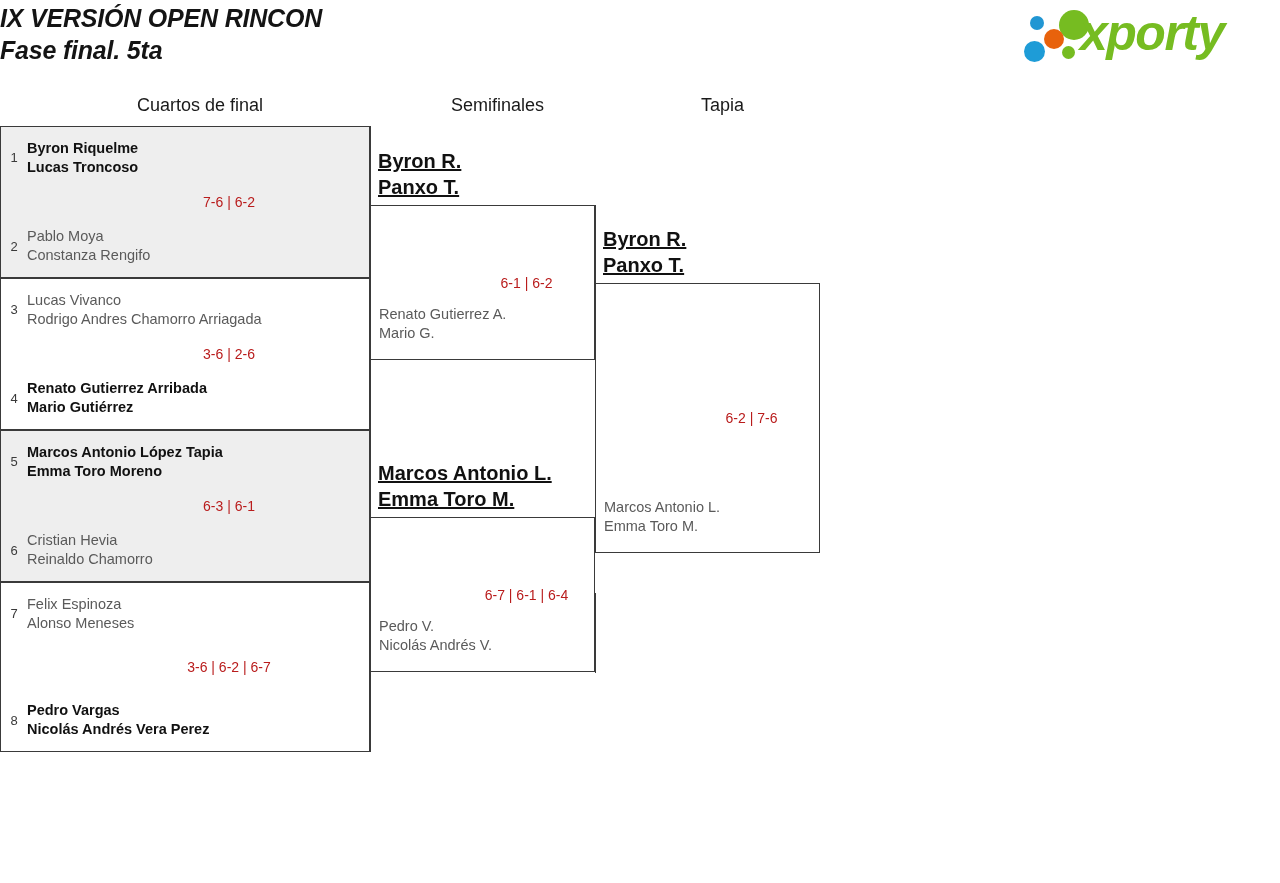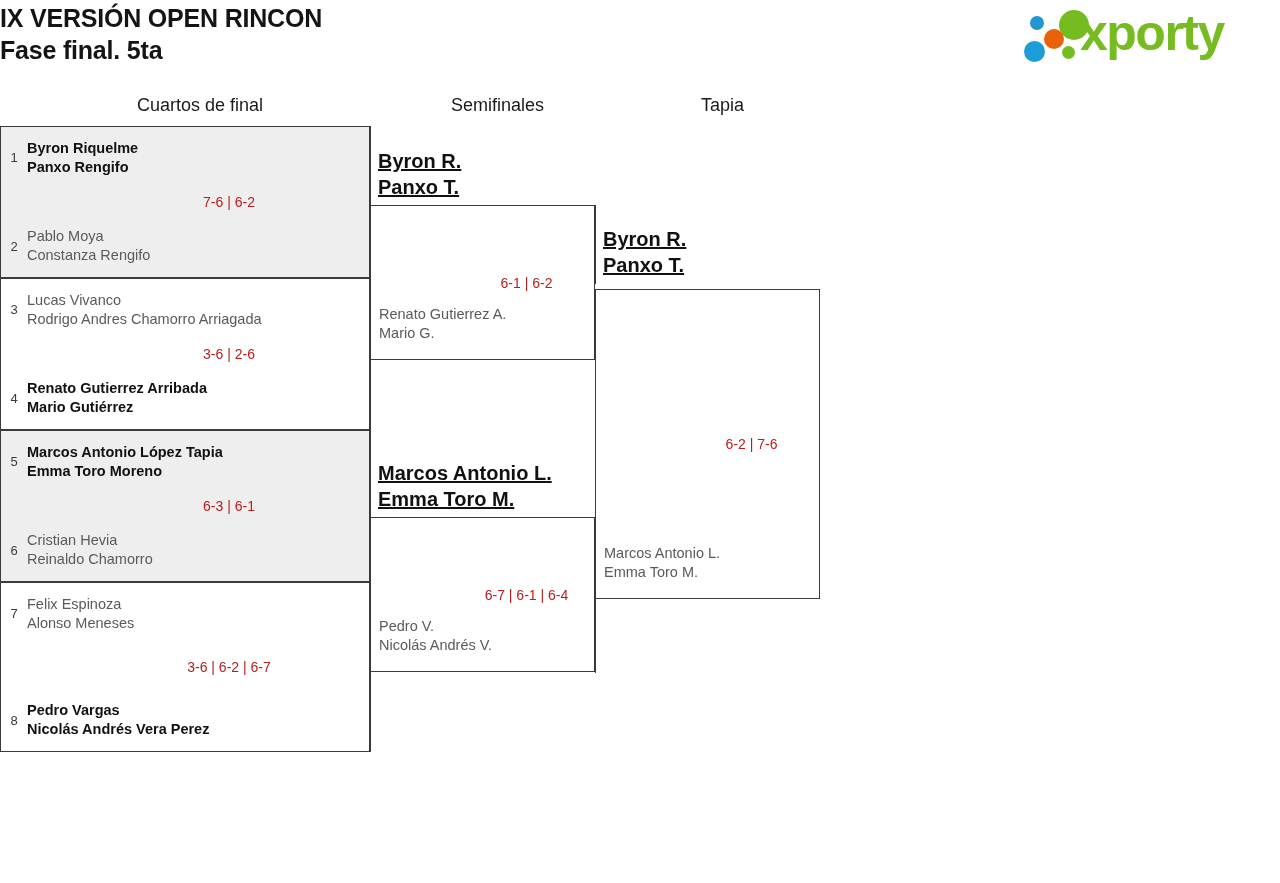--- a/index.html
+++ b/index.html
@@ -9,21 +9,21 @@
     width: 1280px; height: 883px;
     background: #ffffff;
     font-family: "Liberation Sans", sans-serif;
     color: #1a1a1a;
     overflow: hidden;
   }
 
   #root { position: relative; width: 1280px; height: 883px; }
 
   
-  .header { position: absolute; left: 0; top: 0; width: 1248px; height: 72px; }
+  .header { position: absolute; left: 0; top: 0; width: 1248px; height: 72px; font-style: italic; }
   .title-block {
     position: absolute; left: 0; top: 2px;
     font-size: 25px; font-weight: 700; line-height: 1.28;
     letter-spacing: -0.2px; color: #141414;
   }
   .title-line-1 { display: block; }
   .title-line-2 { display: block; }
 
   
   .logo { position: absolute; right: 6px; top: 8px; width: 224px; height: 58px; }
@@ -99,21 +99,21 @@
   .sf .names { padding-left: 8px; }
 
   .sf-1 { top: 205px; height: 155px; }
   .sf-2 { top: 517px; height: 155px; }
 
   
   .fi { left: 595px; width: 225px; }
   .fi .names { padding-left: 8px; }
   .fi .team.bottom { bottom: 16px; }
   .fi .score       { top: 50%; transform: translateY(-50%); }
-  .fi-1 { top: 289px; height: 310px; }
+  .fi-1 { top: 283px; height: 270px; }
 
   
   .feed {
     position: absolute;
     line-height: 1.30;
     padding-left: 8px;
   }
   .feed .name { display: block; font-size: 20px; white-space: nowrap; text-decoration: underline; }
   .feed.winner .name { color: #111111; font-weight: 700; }
 
@@ -155,21 +155,21 @@
 
   <div class="round-header rh-qf">Cuartos de final</div>
   <div class="round-header rh-sf">Semifinales</div>
   <div class="round-header rh-f">Tapia</div>
 
   <div class="match qf qf-1 shaded">
     <div class="team top winner">
       <span class="seed">1</span>
       <span class="names">
         <span class="name">Byron Riquelme</span>
-        <span class="name">Panxo Rengifo</span>
+        <span class="name">Lucas Troncoso</span>
       </span>
     </div>
     <div class="score">7-6 | 6-2</div>
     <div class="team bottom loser">
       <span class="seed">2</span>
       <span class="names">
         <span class="name">Pablo Moya</span>
         <span class="name">Constanza Rengifo</span>
       </span>
     </div>

